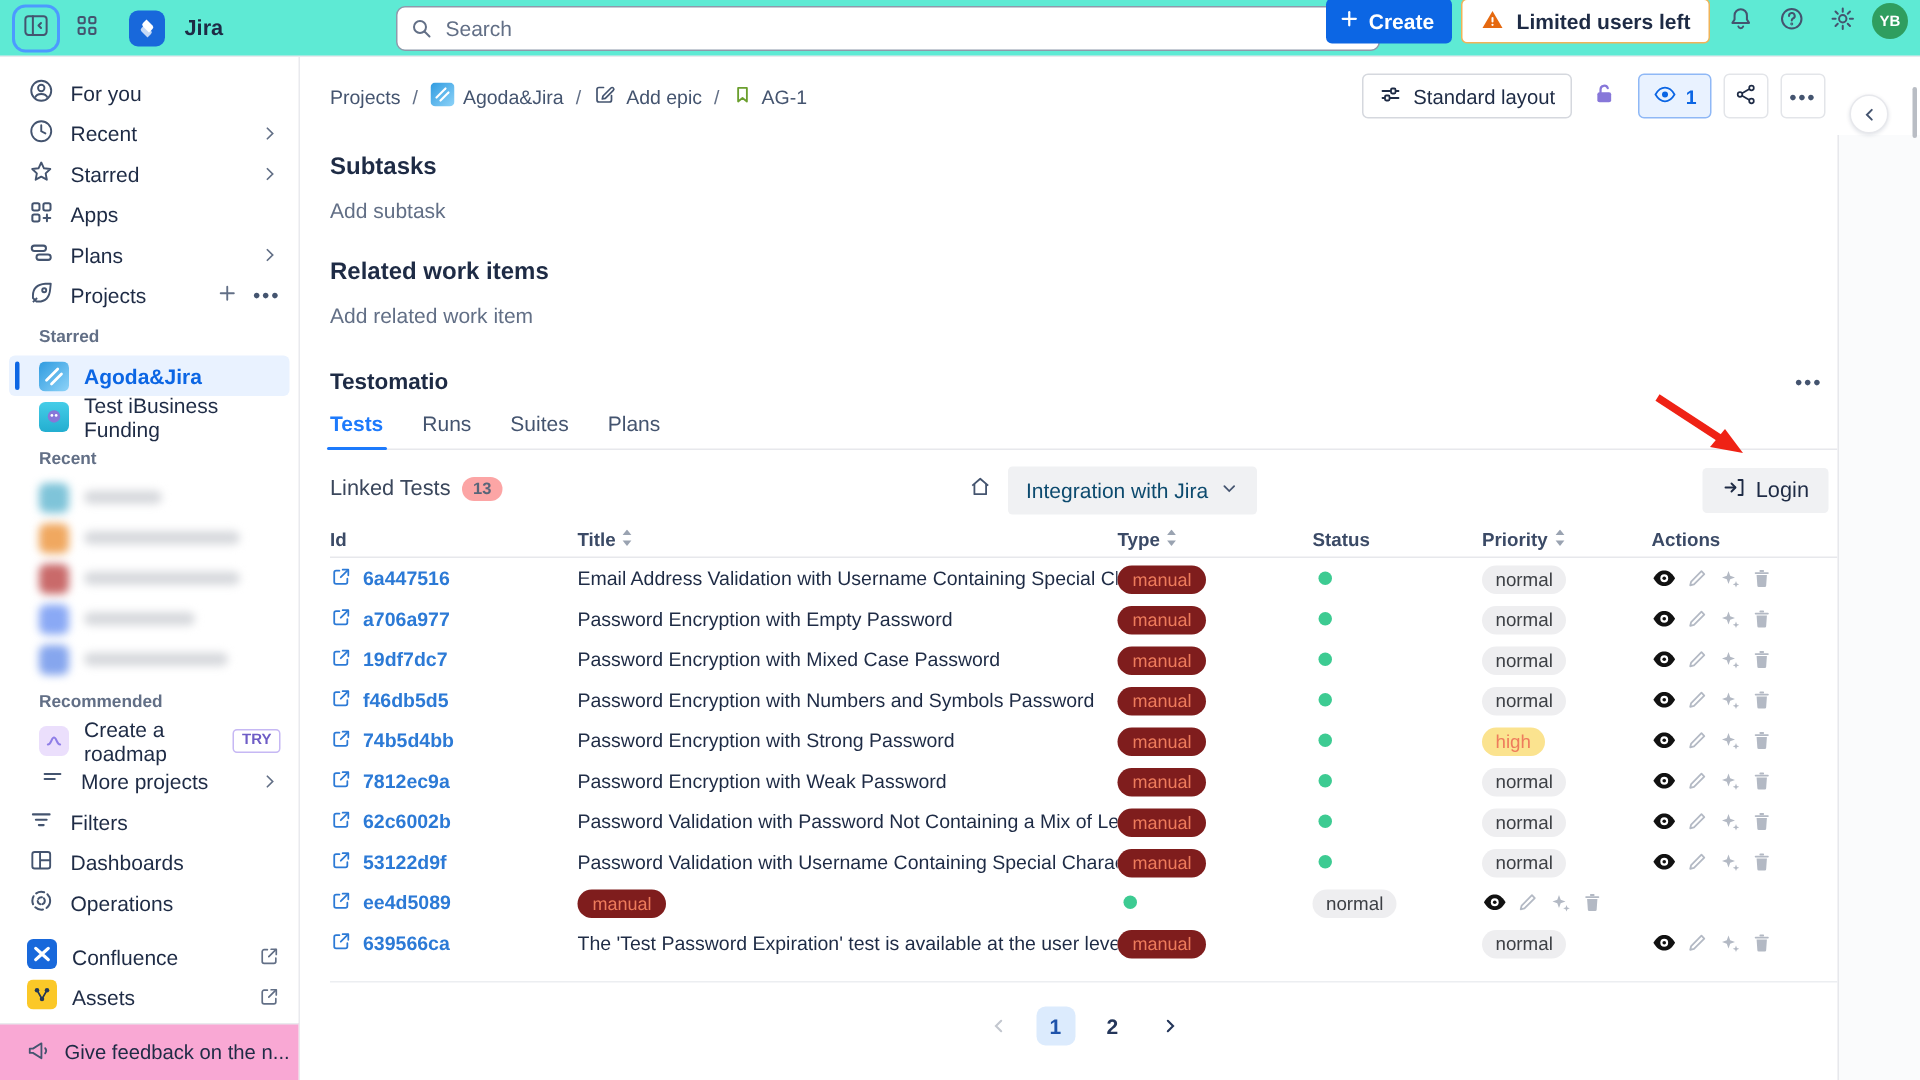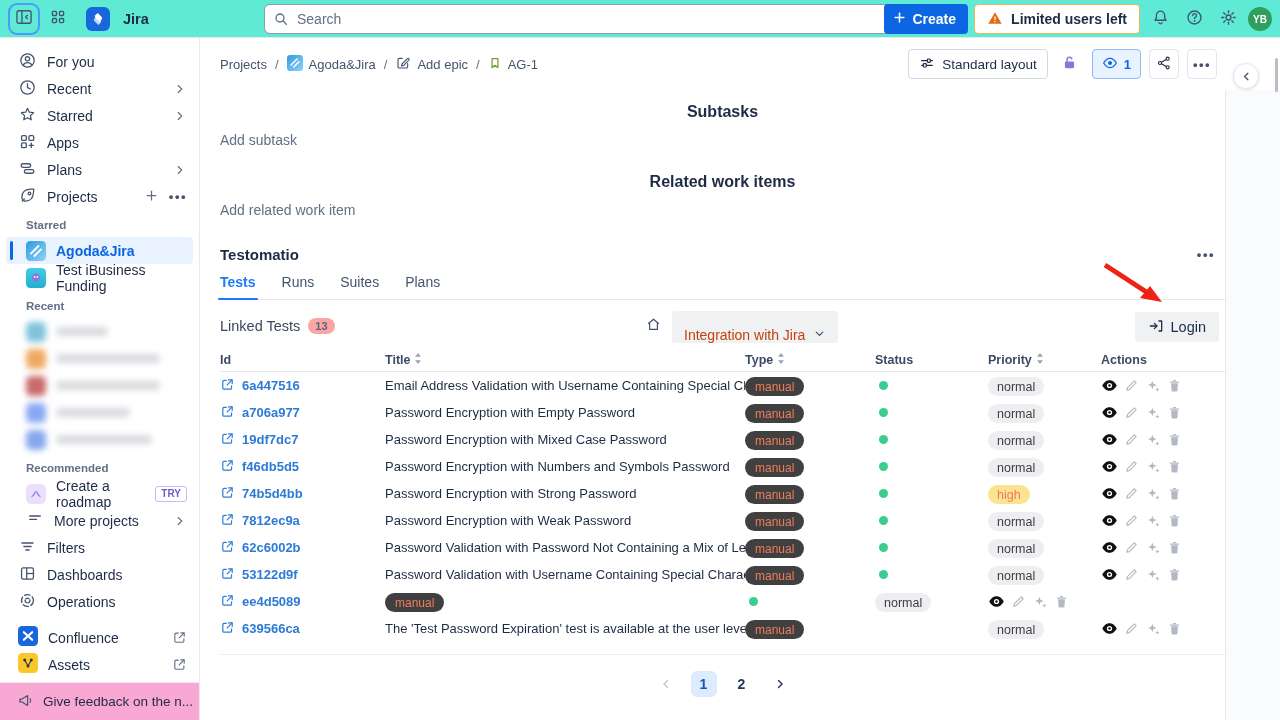--- a/index.html
+++ b/index.html
@@ -15,21 +15,21 @@
   .toggle-focus { box-shadow:0 0 0 2px #4c9aff; border-radius:7px; }
   .jira-logo { width:24px; height:24px; background:#1868db; border-radius:6px;
     display:flex; align-items:center; justify-content:center; margin-left:8px; }
   .jira-name { font-weight:700; font-size:14.5px; margin-left:7px; color:#1e2b45; }
   .search-wrap { position:absolute; left:264px; top:4px; width:656px; height:30px; }
   .search-input { width:100%; height:100%; border:1px solid #8e99ab; border-radius:6px;
     padding:0 10px 0 32px; font-size:14px; color:#172b4d; background:#fff; outline:none;
     font-family:"Liberation Sans", sans-serif; }
   .search-input::placeholder { color:#626f86; }
   .search-icon { position:absolute; left:9px; top:7px; }
-  .tb-right { position:absolute; right:8px; top:0; height:38px; display:flex; align-items:center; gap:6px; }
+  .tb-right { position:absolute; right:8px; top:0; height:28px; display:flex; align-items:center; gap:6px; }
   .create-btn { height:30px; background:#0c66e4; color:#fff; border:none; border-radius:4px;
     font-size:14px; font-weight:600; padding:0 12px 0 8px; display:flex; align-items:center; gap:5px; cursor:pointer;
     font-family:"Liberation Sans", sans-serif; }
   .warn-btn { height:30px; background:#fff; border:1px solid #f0b358; border-radius:4px;
     font-size:14px; font-weight:600; color:#1e2b45; padding:0 12px; display:flex; align-items:center; gap:8px; cursor:pointer;
     font-family:"Liberation Sans", sans-serif; }
   .avatar { width:24px; height:24px; border-radius:50%; background:#2f9e5f; color:#fff;
     font-size:10px; font-weight:700; display:flex; align-items:center; justify-content:center; cursor:pointer; }
 
   
@@ -74,54 +74,54 @@
   .btn-light { height:30px; background:#fff; border:1px solid #d5d8de; border-radius:4px; font-size:13.5px;
     color:#1e2b45; display:flex; align-items:center; gap:7px; padding:0 10px; cursor:pointer;
     font-family:"Liberation Sans", sans-serif; }
   .eye-btn { height:30px; background:#e9f2ff; border:1px solid #8fb8f6; border-radius:4px; color:#0c66e4;
     font-size:13px; font-weight:700; display:flex; align-items:center; gap:6px; padding:0 9px; cursor:pointer;
     font-family:"Liberation Sans", sans-serif; }
   .sq-btn { width:30px; height:30px; background:#fff; border:1px solid #e3e5e9; border-radius:4px;
     display:flex; align-items:center; justify-content:center; cursor:pointer; color:#44546f; }
   .dots { letter-spacing:1.5px; font-weight:700; color:#44546f; font-size:13px; }
 
-  .h2 { font-size:16px; font-weight:700; color:#1e2b45;text-align:center; }
+  .h2 { font-size:16px; font-weight:700; color:#1e2b45; }
   .ghost-action { font-size:14px; color:#626f86; margin-top:11px; cursor:pointer; }
   .sec-subtasks { margin-top:13px; }
   .sec-related { margin-top:25px; }
 
   .testo-head { margin-top:28px; display:flex; align-items:center; padding-right:10px; }
   .h3 { font-size:15px; font-weight:700; color:#1e2b45; }
   .testo-dots { margin-left:auto; cursor:pointer; }
   .tabs { margin-top:11px; display:flex; gap:26px; border-bottom:1px solid #e7e8ec; padding-bottom:0; }
   .tab { font-size:14px; color:#44546f; padding-bottom:9px; cursor:pointer; position:relative; }
   .tab.active { color:#1d7afc; font-weight:600; }
   .tab.active::after { content:""; position:absolute; left:-2px; right:-2px; bottom:-1px; height:2.5px;
     background:#1d7afc; border-radius:2px; }
 
   .lt-row { position:relative; margin-top:10px; height:34px; }
   .lt-label { position:absolute; left:0; top:8px; font-size:14.5px; color:#3b475c; display:flex; align-items:center; gap:8px; }
   .count-badge { background:#fca5a5; color:#586579; font-size:11px; font-weight:700; border-radius:9px; padding:2px 7px; }
   .lt-home { position:absolute; left:425px; top:6px; cursor:pointer; }
   .lt-dd { position:absolute; left:452px; top:1px; height:32px; background:#f0f1f3; border:none; border-radius:3px;
-    font-size:14px; color:#c2410c; display:flex; align-items:flex-end; gap:8px; padding:0 12px; cursor:pointer;
+    font-size:14px; color:#0c4a6e; display:flex; align-items:center; gap:8px; padding:0 12px; cursor:pointer;
     font-family:"Liberation Sans", sans-serif; }
   .login-btn { position:absolute; right:6px; top:2px; height:30px; background:#f0f1f3; border:none; border-radius:3px;
     font-size:14.5px; color:#1e2b45; display:flex; align-items:center; gap:7px; padding:0 13px; cursor:pointer;
     font-family:"Liberation Sans", sans-serif; }
 
   .ttable { margin-top:4px; }
   .thead, .trow { display:grid; grid-template-columns:165px 360px 130px 113px 113px auto; align-items:center; }
   .thead { height:24px; border-bottom:1px solid #e7e8ec; font-size:12.5px; font-weight:700; color:#3b4a66; }
   .thead .th { display:flex; align-items:center; gap:4px; }
   .trow { height:27px; font-size:13px; color:#1e2b45; }
   .c-id { display:flex; align-items:center; gap:7px; }
   .tid { color:#2c7ad6; font-weight:700; text-decoration:none; cursor:pointer; font-size:13px; }
   .c-title { white-space:nowrap; overflow:hidden; }
-  .badge-manual { background:#404040; color:#ee7c5c; font-size:12px; border-radius:10px; padding:2.5px 10px; }
+  .badge-manual { background:#7f1d1d; color:#ee7c5c; font-size:12px; border-radius:10px; padding:2.5px 10px; }
   .status-dot { width:9px; height:9px; border-radius:50%; background:#3dcb92; display:inline-block; margin-left:4px; }
   .pill { font-size:12.5px; border-radius:10px; padding:2.5px 9px; }
   .pill-normal { background:#eeeef0; color:#3c3f44; }
   .pill-high { background:#fbe38f; color:#ee7c5c; }
   .c-actions { display:flex; align-items:center; gap:6px; }
   .act { cursor:pointer; display:flex; align-items:center; }
   .tbl-bottom { border-bottom:1px solid #eceef1; height:13px; }
 
   .pagination { margin-top:16px; display:flex; align-items:center; justify-content:center; gap:12px; }
   .pg { width:26px; height:26px; border-radius:6px; display:flex; align-items:center; justify-content:center;

